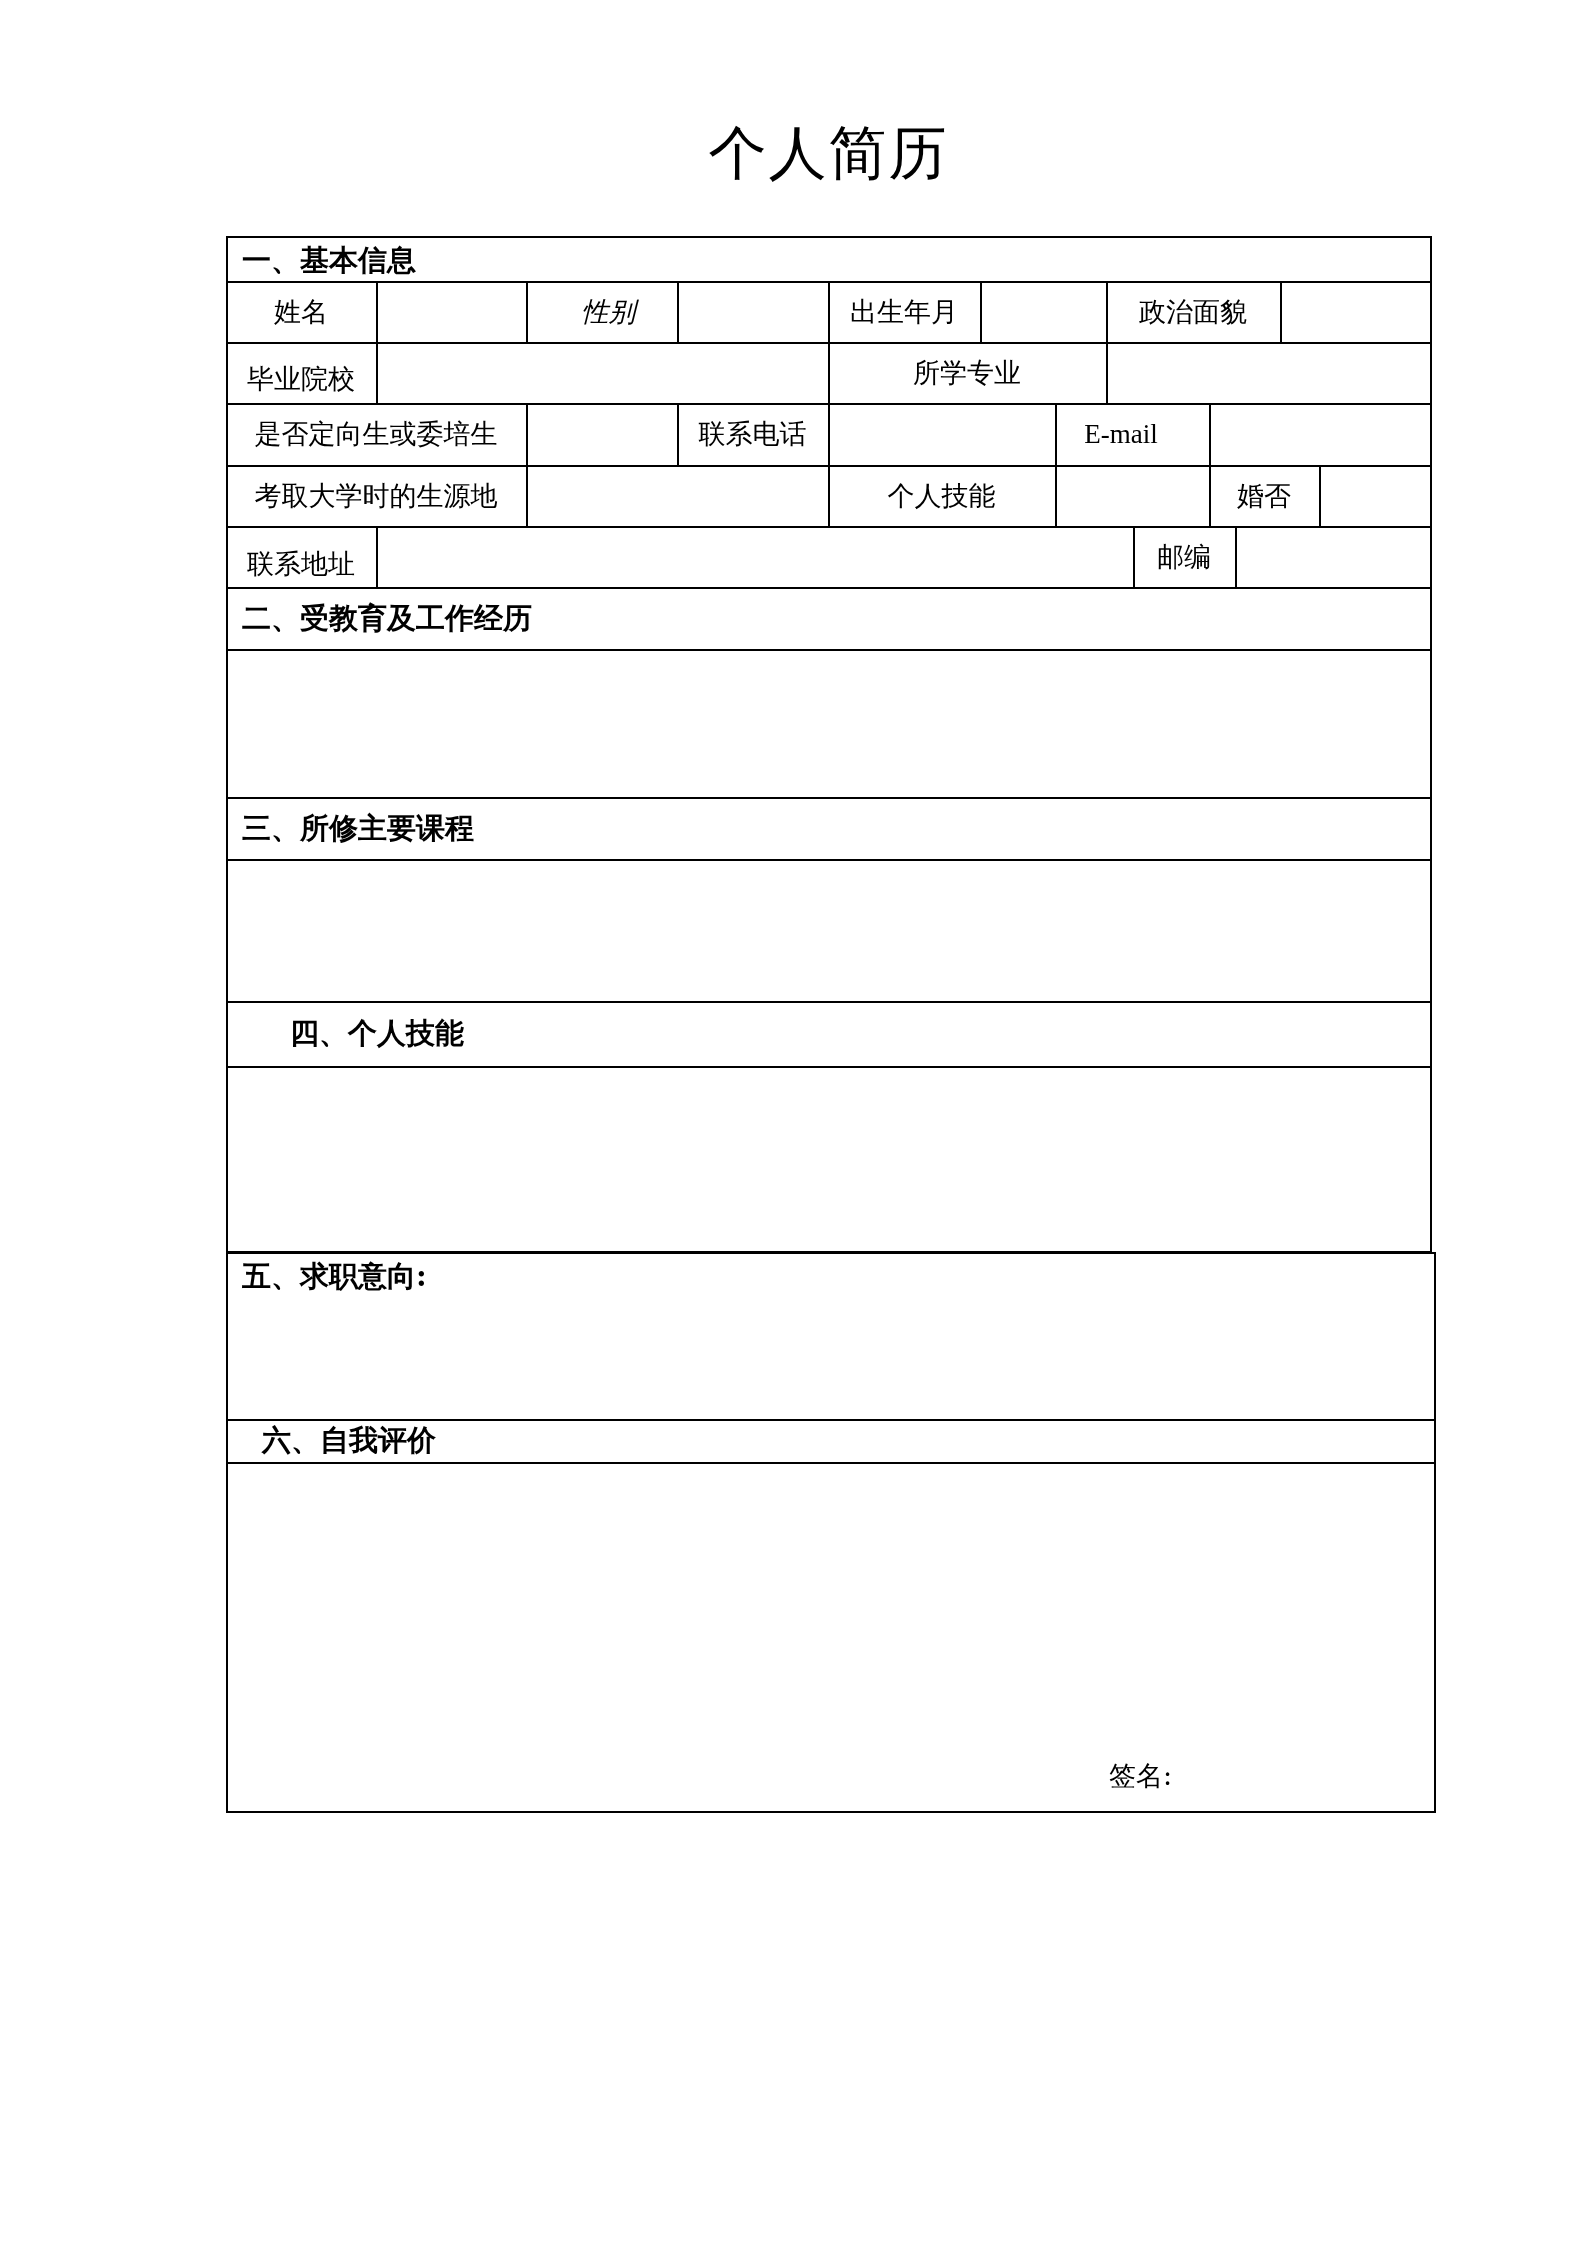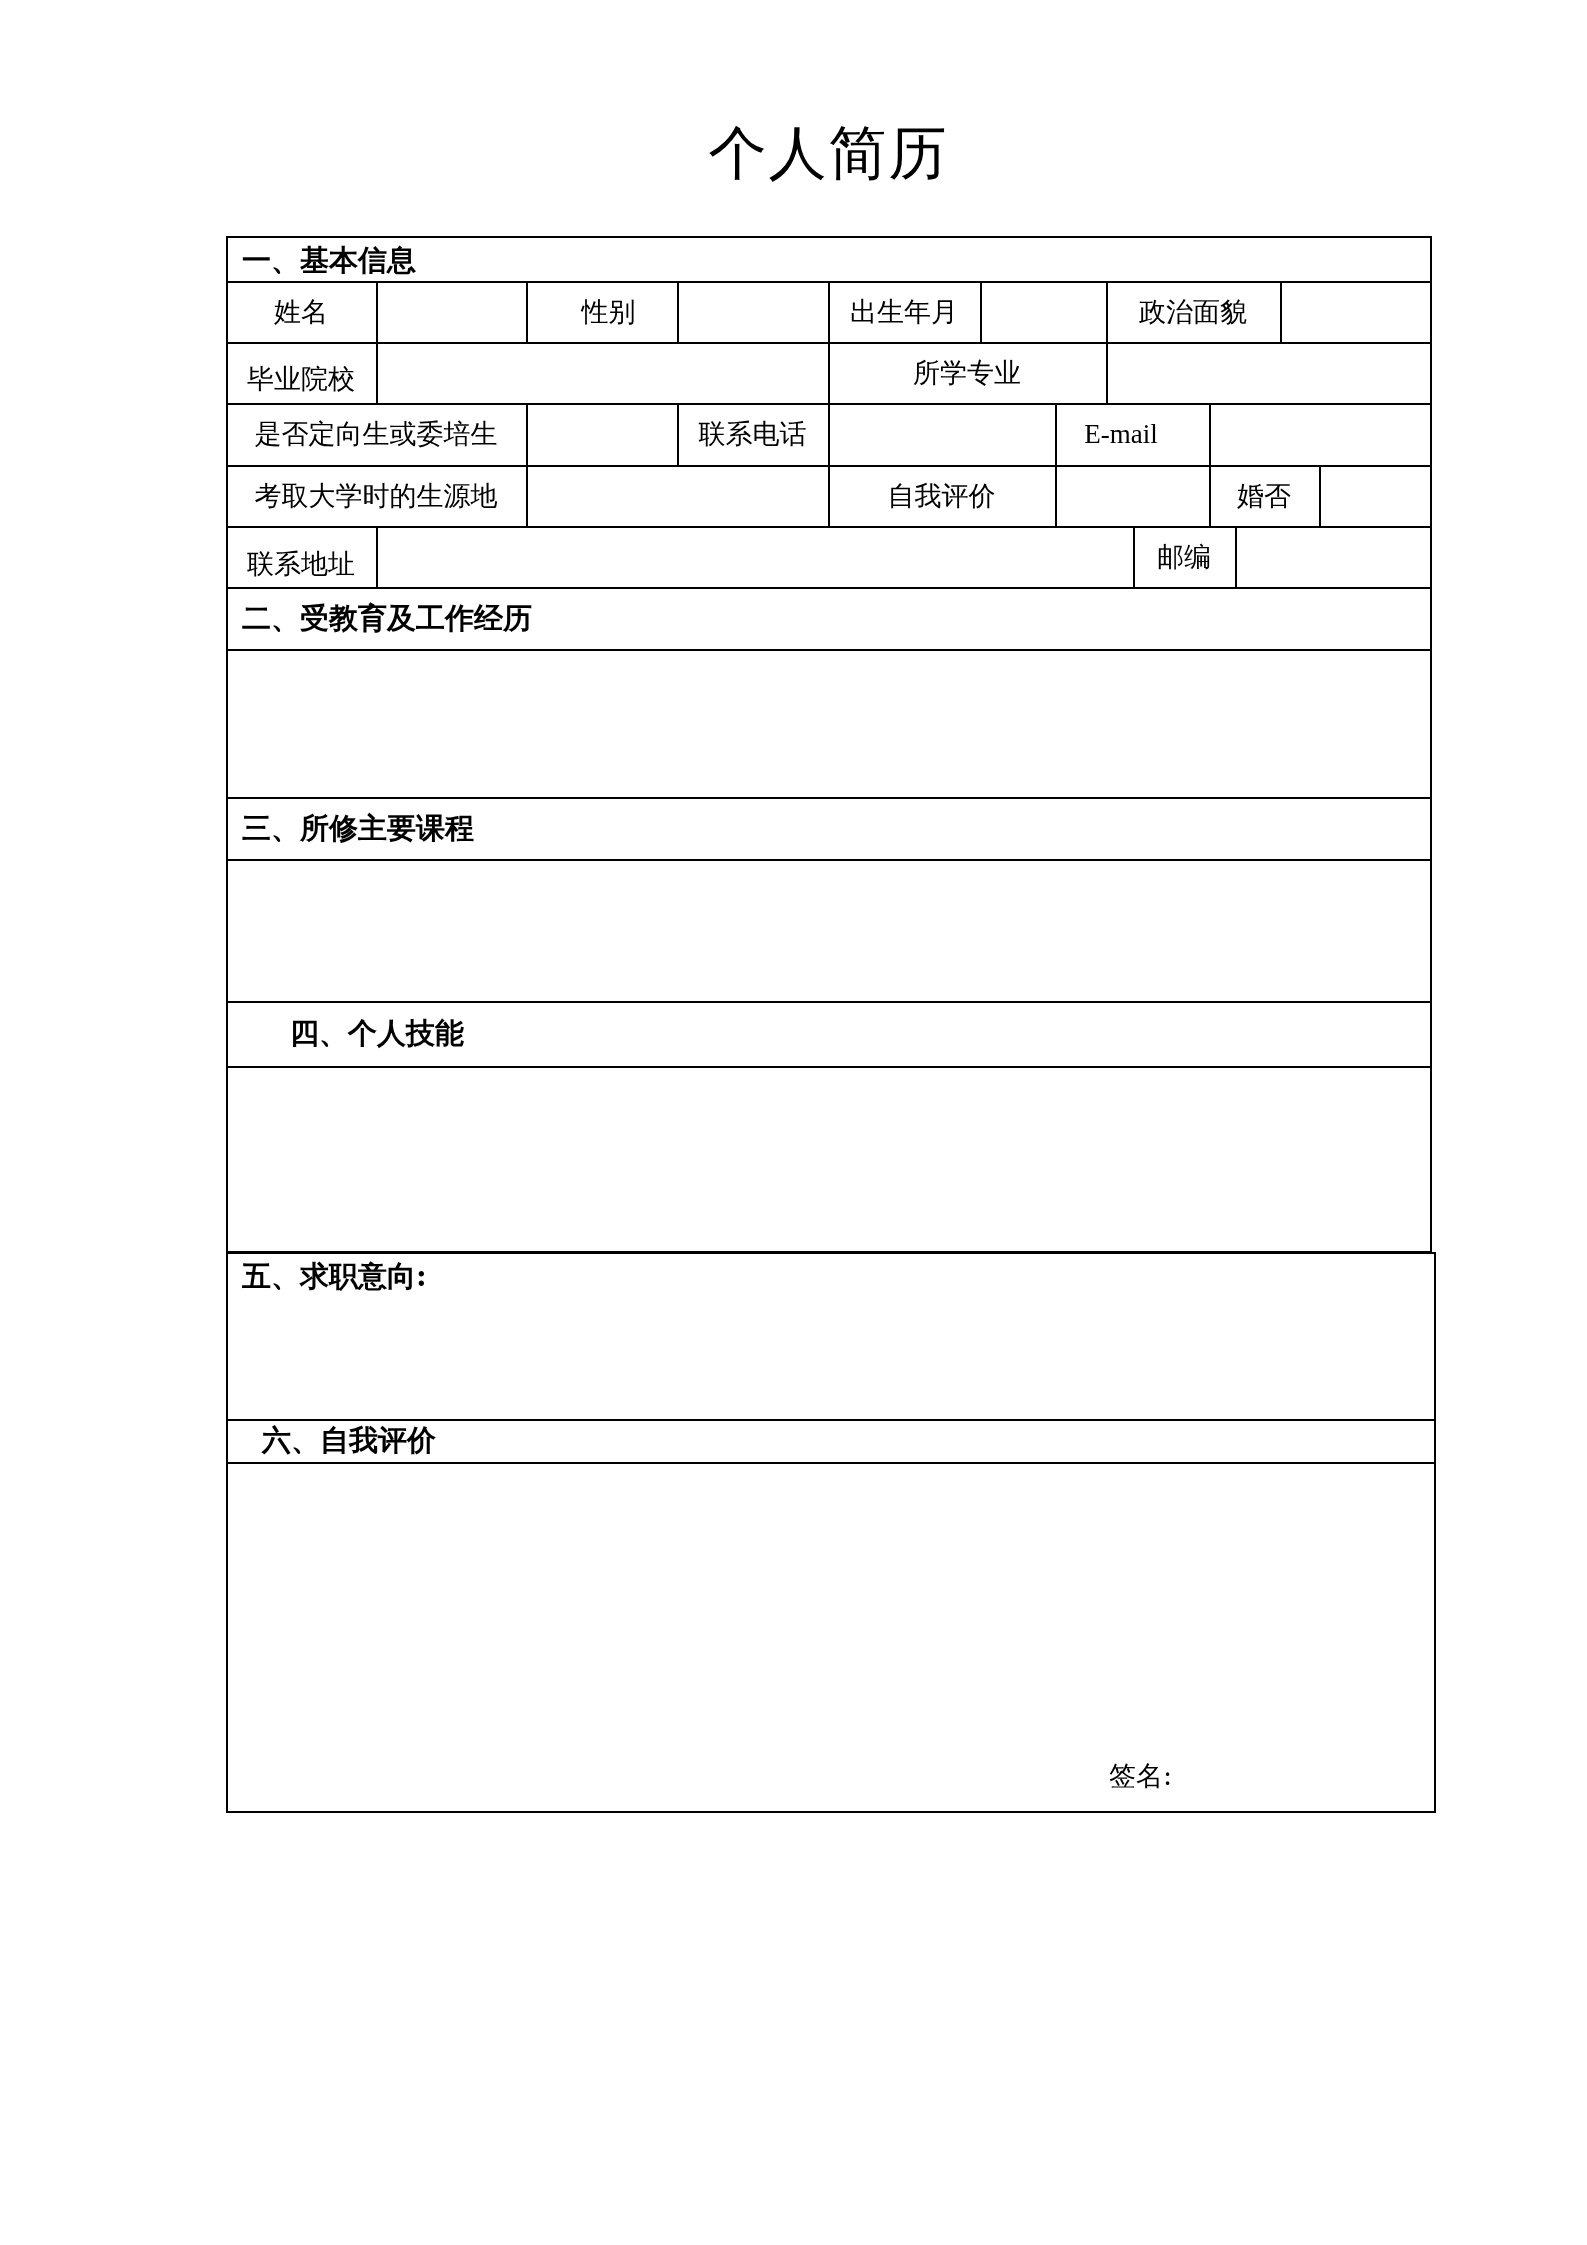--- a/index.html
+++ b/index.html
@@ -60,42 +60,42 @@
 <div class="vl" style="left:1319px; top:465px; height:61px;"></div>
 
 <div class="vl" style="left:376px; top:526px; height:61px;"></div>
 <div class="vl" style="left:1133px; top:526px; height:61px;"></div>
 <div class="vl" style="left:1235px; top:526px; height:61px;"></div>
 
 <div class="sec" style="left:242px; top:240px;">一、基本信息</div>
 
 <div class="cell" style="left:226px; top:281px; width:150px; height:61px;">姓名</div>
 <div class="cell" style="left:378px; top:283px; width:147px; height:58px;"></div>
-<div class="cell" style="left:526px; top:281px; width:165px; height:61px;">性别</div>
+<div class="cell" style="left:526px; top:281px; width:165px; height:61px;font-style:italic;">性别</div>
 <div class="cell" style="left:679px; top:283px; width:148px; height:58px;"></div>
 <div class="cell" style="left:828px; top:281px; width:152px; height:61px;">出生年月</div>
 <div class="cell" style="left:982px; top:283px; width:123px; height:58px;"></div>
 <div class="cell" style="left:1106px; top:281px; width:174px; height:61px;">政治面貌</div>
 <div class="cell" style="left:1282px; top:283px; width:147px; height:58px;"></div>
 
 <div class="cell" style="left:226px; top:342px; width:150px; height:74px;">毕业院校</div>
 <div class="cell" style="left:378px; top:344px; width:449px; height:58px;"></div>
 <div class="cell" style="left:828px; top:342px; width:278px; height:61px;">所学专业</div>
 <div class="cell" style="left:1108px; top:344px; width:321px; height:58px;"></div>
 
 <div class="cell" style="left:226px; top:403px; width:300px; height:62px;">是否定向生或委培生</div>
 <div class="cell" style="left:528px; top:405px; width:148px; height:59px;"></div>
 <div class="cell" style="left:677px; top:403px; width:151px; height:62px;">联系电话</div>
 <div class="cell" style="left:830px; top:405px; width:224px; height:59px;"></div>
 <div class="cell" style="left:1055px; top:403px; width:132px; height:62px; font-family:'Liberation Serif', serif;">E-mail</div>
 <div class="cell" style="left:1211px; top:405px; width:218px; height:59px;"></div>
 
 <div class="cell" style="left:226px; top:465px; width:300px; height:61px;text-align:center;">考取大学时的生源地</div>
 <div class="cell" style="left:528px; top:467px; width:299px; height:58px;"></div>
-<div class="cell" style="left:828px; top:465px; width:227px; height:61px;">自我评价</div>
+<div class="cell" style="left:828px; top:465px; width:227px; height:61px;">个人技能</div>
 <div class="cell" style="left:1057px; top:467px; width:151px; height:58px;"></div>
 <div class="cell" style="left:1209px; top:465px; width:110px; height:61px;">婚否</div>
 <div class="cell" style="left:1321px; top:467px; width:108px; height:58px;"></div>
 
 <div class="cell" style="left:226px; top:526px; width:150px; height:76px;">联系地址</div>
 <div class="cell" style="left:378px; top:528px; width:754px; height:58px;"></div>
 <div class="cell" style="left:1133px; top:526px; width:102px; height:61px;">邮编</div>
 <div class="cell" style="left:1237px; top:528px; width:192px; height:58px;"></div>
 
 <div class="sec" style="left:242px; top:598px;">二、受教育及工作经历</div>

